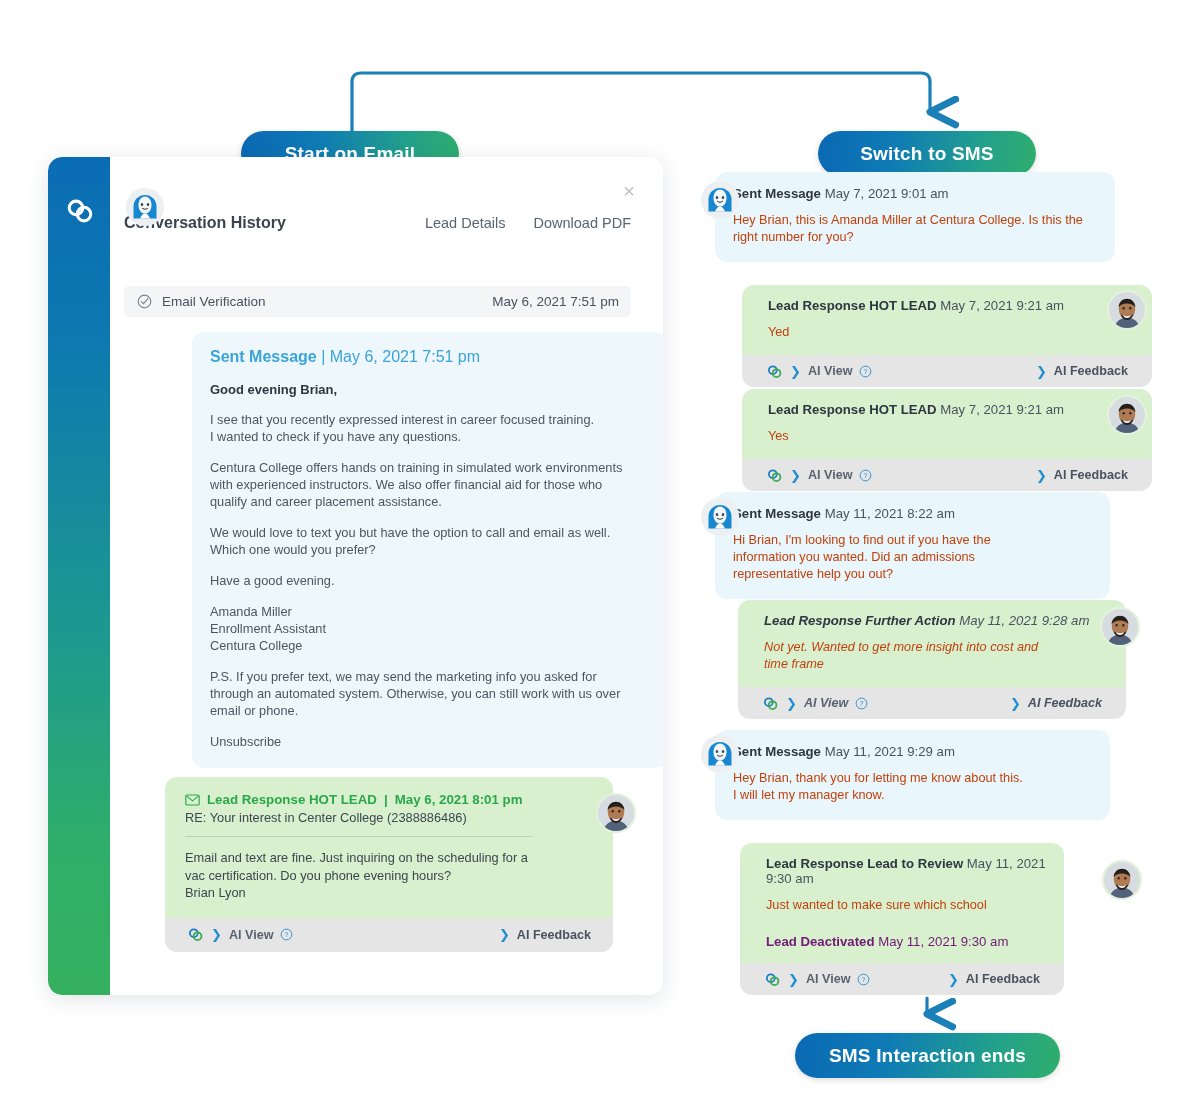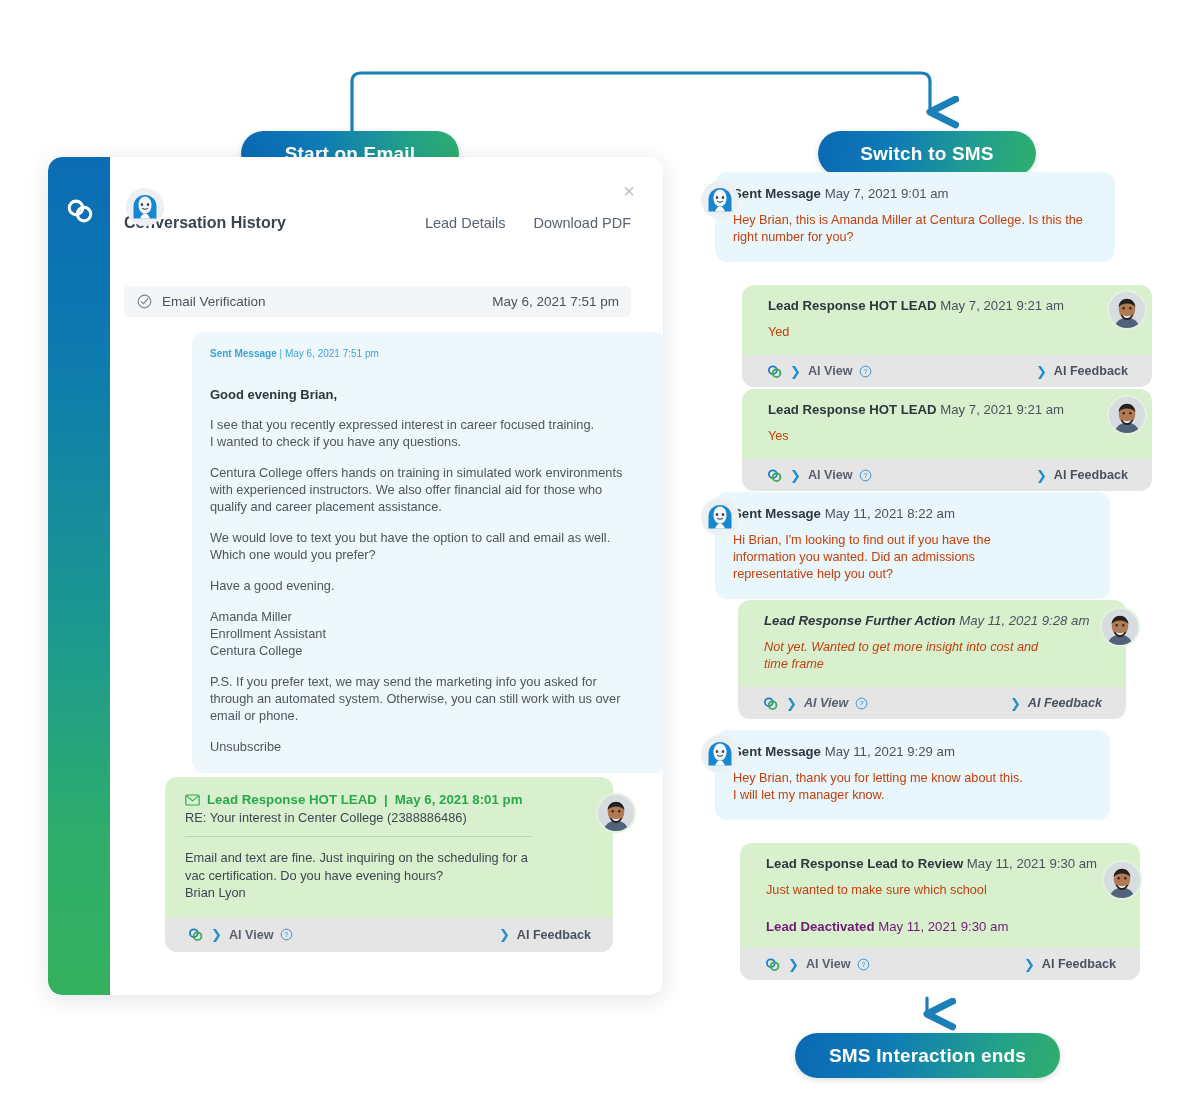--- a/index.html
+++ b/index.html
@@ -74,21 +74,21 @@
   
   .bubble-sent-email{
     position:absolute;left:144px;top:175px;width:475px;
     background:#eef8fc;border-radius:12px;padding:16px 18px 18px 18px;box-sizing:border-box;
   }
   .avatar-f{
     position:absolute;width:38px;height:38px;border-radius:50%;
     background:#eef1f4;overflow:hidden;
   }
   #av-email-1{left:126px;top:188px;z-index:4;}
-  .bubble-head-blue{font-size:10px;color:#3aa3d8;font-weight:bold;margin-bottom:28px;}
+  .bubble-head-blue{font-size:16px;color:#3aa3d8;font-weight:bold;margin-bottom:16px;}
   .bubble-head-blue .tm{font-weight:normal;color:#3aa3d8;}
   .mail-bold{font-size:13px;font-weight:bold;color:#2e3640;margin:0 0 14px 0;}
   .mail-p{font-size:12.8px;line-height:17px;color:#4d5560;margin:0 0 14px 0;white-space:pre-line;}
   .mail-p:last-child{margin-bottom:0;}
 
   
   .card-green-email{
     position:absolute;left:165px;top:777px;width:448px;
     border-radius:12px;overflow:hidden;
   }
@@ -137,21 +137,21 @@
   #sms2{left:742px;top:285px;width:410px;}
   #av-sms2{left:1107px;top:290px;z-index:5;}
   #sms3{left:742px;top:389px;width:410px;}
   #av-sms3{left:1107px;top:395px;z-index:5;}
   #sms4{left:715px;top:492px;width:395px;}
   #av-sms4{left:701px;top:498px;z-index:4;}
   #sms5{left:738px;top:600px;width:388px;font-style:italic;}
   #av-sms5{left:1100px;top:607px;z-index:5;}
   #sms6{left:715px;top:730px;width:395px;}
   #av-sms6{left:701px;top:735px;z-index:4;}
-  #sms7{left:740px;top:843px;width:400px;}
+  #sms7{left:740px;top:843px;width:324px;}
   #av-sms7{left:1102px;top:860px;z-index:5;}
 
   svg{display:block;}
 </style>
 </head>
 <body>
 
 <div class="stage">
 
   <svg class="connector" viewBox="0 0 1200 1119">
@@ -249,21 +249,21 @@
           <rect x="1" y="1" width="16" height="12" rx="1.6" fill="none" stroke="#2aa84a" stroke-width="1.4"></rect>
           <path d="M1.8 2 L9 8 L16.2 2" fill="none" stroke="#2aa84a" stroke-width="1.4" stroke-linecap="round"></path>
         </svg>
         <span>Lead Response HOT LEAD</span>
         <span class="tm">|</span>
         <span class="tm">May 6, 2021 8:01 pm</span>
       </div>
       <div class="cg-sub">RE: Your interest in Center College (2388886486)</div>
       <div class="cg-rule"></div>
       <div class="cg-text">Email and text are fine. Just inquiring on the scheduling for a
-vac certification. Do you have evening hours?
+vac certification. Do you phone evening hours?
 Brian Lyon</div>
     </div>
     <div class="cg-foot">
       <div class="ai-left">
         <svg style="width:17px;height:17px" viewBox="0 0 20 20">
           <circle cx="8" cy="8.5" r="4.6" fill="none" stroke="#1c7fc4" stroke-width="2.1"></circle>
           <circle cx="12.4" cy="12" r="4.6" fill="none" stroke="#3aab54" stroke-width="2.1"></circle>
         </svg>
         <span class="chev">❯</span>
         <span class="ai-text">AI View</span>

